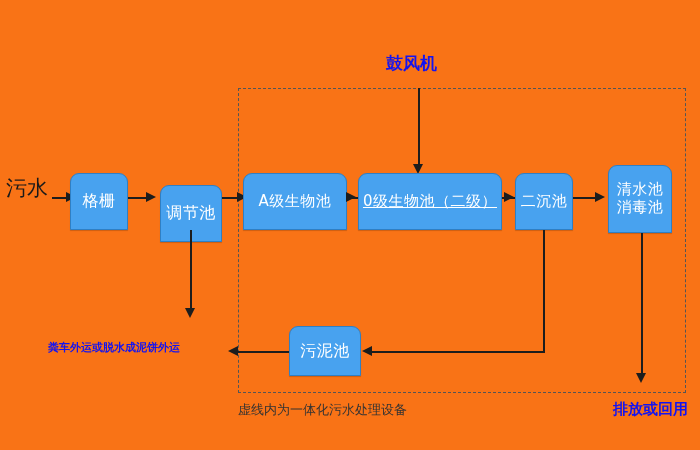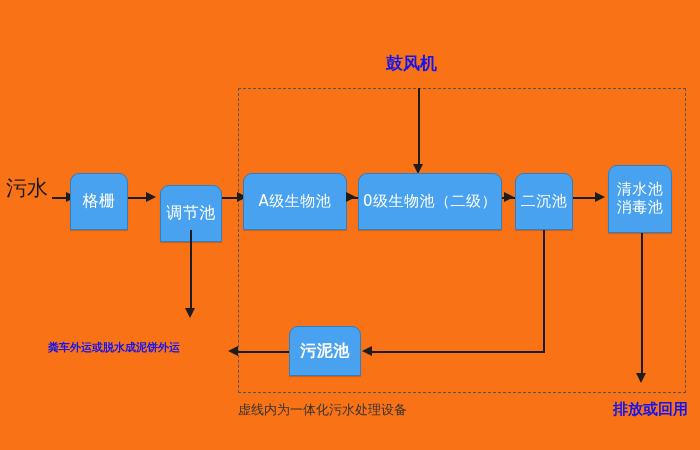--- a/index.html
+++ b/index.html
@@ -116,21 +116,21 @@
   <div class="line-v" style="left:190px; top:230px; height:80px;"></div>
   <div class="arrow arrow-down" style="left:185px; top:308px;"></div>
 
   <div class="node" style="left:243px; top:173px; width:104px; height:57px; font-size:15px;align-items:center;">
     <span>A级生物池</span>
   </div>
 
   <div class="line-h" style="left:347px; top:197px; width:20px;"></div>
   <div class="arrow arrow-right" style="left:346px; top:192px;"></div>
 
-  <div class="node" style="left:358px; top:173px; width:144px; height:57px; font-size:15px;">
+  <div class="node" style="left:358px; top:173px; width:144px; height:57px; font-size:15px;text-decoration:underline;">
     <span>0级生物池（二级）</span>
   </div>
 
   <div class="line-h" style="left:502px; top:197px; width:14px;"></div>
   <div class="arrow arrow-right" style="left:504px; top:192px;"></div>
 
   <div class="node" style="left:515px; top:173px; width:58px; height:57px; font-size:15px;">
     <span>二沉池</span>
   </div>
 
@@ -142,21 +142,21 @@
 消毒池</span>
   </div>
 
   <div class="line-v" style="left:641px; top:233px; height:142px;"></div>
   <div class="arrow arrow-down" style="left:636px; top:373px;"></div>
 
   <div class="line-v" style="left:543px; top:230px; height:123px;"></div>
   <div class="line-h" style="left:368px; top:351px; width:177px;"></div>
   <div class="arrow arrow-left" style="left:362px; top:346px;"></div>
 
-  <div class="node" style="left:289px; top:326px; width:72px; height:50px; font-size:16px;font-weight:bold;">
+  <div class="node" style="left:289px; top:326px; width:72px; height:50px; font-size:16px;">
     <span>污泥池</span>
   </div>
 
   <div class="line-h" style="left:233px; top:351px; width:56px;"></div>
   <div class="arrow arrow-left" style="left:228px; top:346px;"></div>
 
   <div class="label label-blue" style="left:48px; top:341px; font-size:11px; font-weight:bold;">粪车外运或脱水成泥饼外运</div>
 
   <div class="label label-gray" style="left:238px; top:402px; font-size:13px;">虚线内为一体化污水处理设备</div>
 

